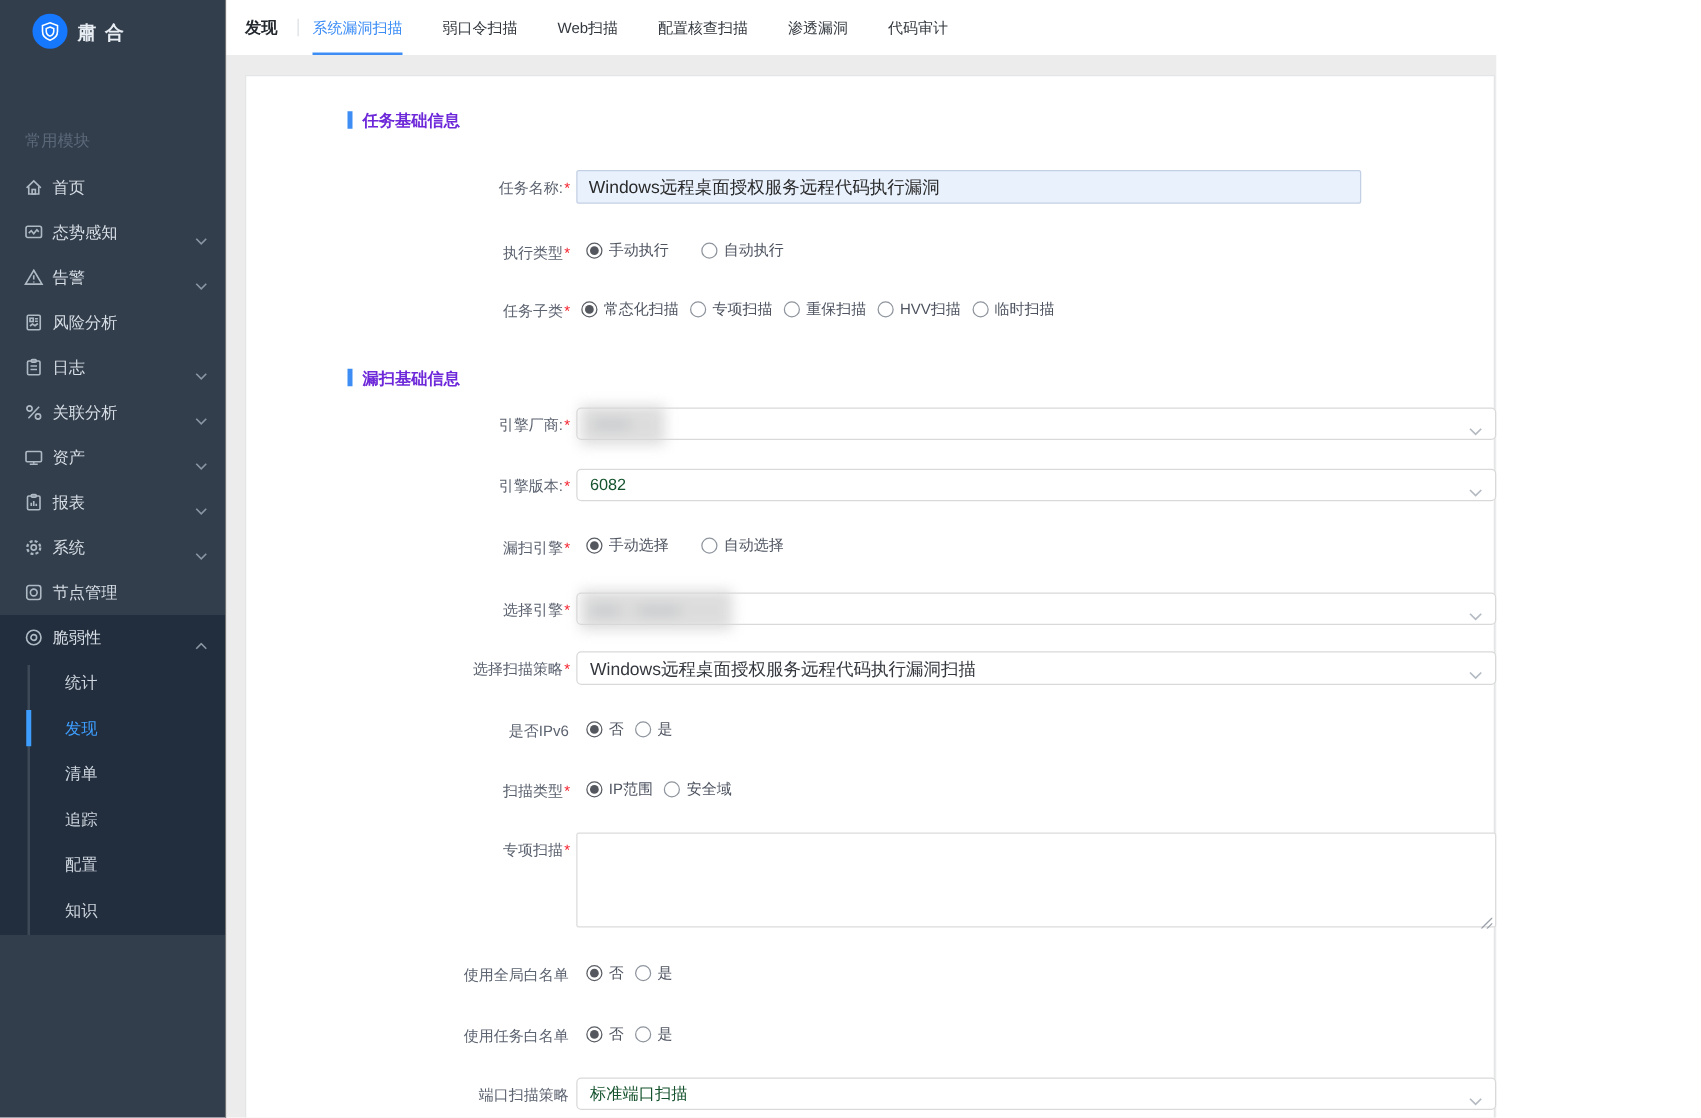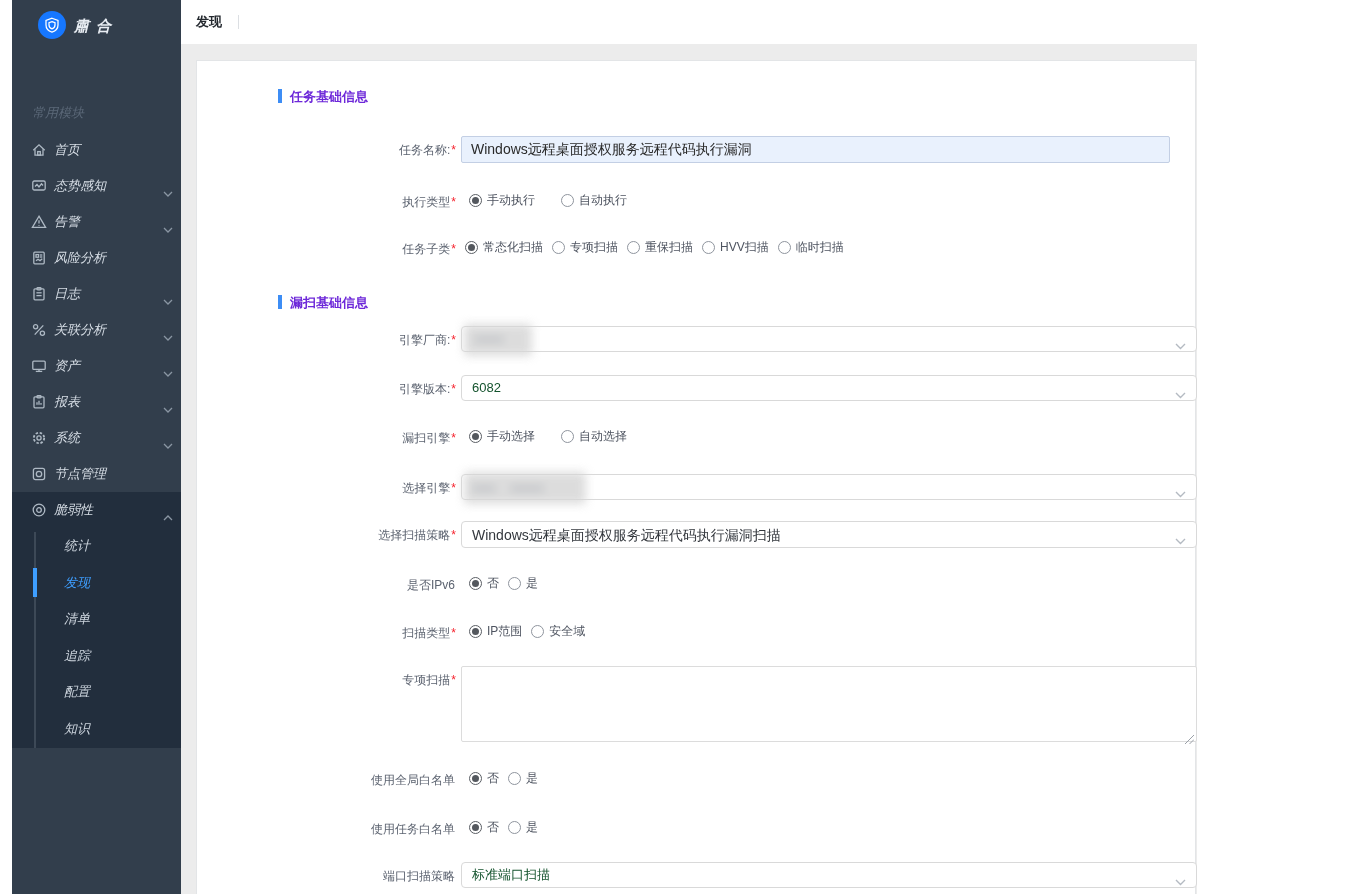--- a/index.html
+++ b/index.html
@@ -1,21 +1,21 @@
 <!DOCTYPE html>
 <html><head>
 <meta charset="utf-8">
 <style>
   * { margin:0; padding:0; box-sizing:border-box; }
   html,body { width:1361px; height:894px; overflow:hidden; background:#fff;
     font-family:"Liberation Sans","DejaVu Sans",sans-serif; }
 
   
-  .sidebar { position:absolute; left:12px; top:0; width:181px; height:894px;
-    background:#323e4c; border-right:6px solid #737373;font-style:italic; }
+  .sidebar { position:absolute; left:0; top:0; width:181px; height:894px;
+    background:#323e4c; border-right:1px solid #737373; }
   .logo-row { position:absolute; left:0; top:0; width:100%; height:52px; }
   .logo-badge { position:absolute; left:26px; top:11px; width:28px; height:28px;
     border-radius:50%; background:#1677ff; display:flex; align-items:center; justify-content:center; }
   .logo-text { position:absolute; left:62px; top:17px; font-size:15px; color:#e8edf3;
     letter-spacing:7px; font-weight:bold; }
   .allapps { position:absolute; left:0; top:62px; width:100%; height:30px; }
   .sec-label { position:absolute; left:20px; top:104px; font-size:13px; color:#5b6878; }
   .mitem { position:absolute; left:0; width:100%; height:36px; cursor:pointer; }
   .micon { position:absolute; left:19px; top:50%; margin-top:-8px; width:16px; height:16px; }
   .micon svg { display:block; }
@@ -43,21 +43,21 @@
   .panel { position:absolute; left:15px; top:16px; width:1000px; height:834px; background:#fff;
     border:1px solid #e3e5e7; border-bottom:none; }
 
   .secbar { position:absolute; left:81px; width:4px; height:14px; background:#3d8df5; }
   .sectitle { position:absolute; left:93px; margin-top:-1px; font-size:13px; font-weight:bold; color:#6d28d9; }
 
   .flabel { position:absolute; left:0; width:259px; text-align:right; font-size:12px; color:#5c6370; }
   .req { color:#f5222d; margin-left:1px; }
   .fctrl { position:absolute; left:264px; width:736px; }
 
-  .input-blue { width:709px; height:27px; border:1px solid #c3cfe4; background:#e9f1fd; border-radius:2px;
+  .input-blue { width:628px; height:27px; border:1px solid #c3cfe4; background:#e9f1fd; border-radius:2px;
     font-size:14px; color:#2a2a2a; padding:0 9px; font-family:inherit; outline:none; }
   .select { position:relative; width:736px; height:26px; border:1px solid #d9d9d9; border-radius:4px;
     background:#fff; cursor:pointer; }
   .sel-text { position:absolute; left:10px; top:0; line-height:24px; font-size:13px; color:#14532d; }
   .sel-text.big { font-size:14px; color:#33373d; }
   .sel-chev { position:absolute; right:10px; top:9px; width:11px; height:7px; }
   .ftextarea { width:736px; height:76px; border:1px solid #dcdcdc; border-radius:2px; resize:none;
     font-family:inherit; font-size:13px; padding:4px 8px; outline:none; }
   .resize-grip { position:absolute; right:3px; top:64px; width:9px; height:9px; pointer-events:none; }
 
@@ -249,20 +249,28 @@
       </div>
       <div class="smitem" style="top: 710.5px;">
         <span class="smlabel">知识</span>
       </div>
     </div>
 </div>
 
 <div class="topbar">
   <div class="page-title">发现</div>
   <div class="title-sep"></div>
+  <div class="tabs" id="tabs">
+      <div class="tab active">系统漏洞扫描</div>
+      <div class="tab">弱口令扫描</div>
+      <div class="tab">Web扫描</div>
+      <div class="tab">配置核查扫描</div>
+      <div class="tab">渗透漏洞</div>
+      <div class="tab">代码审计</div>
+    </div>
 </div>
 
 <div class="content-bg">
   <div class="panel">
 
     <div class="secbar" style="top:28px"></div>
     <div class="sectitle" style="top:28px">任务基础信息</div>
 
     <div>
       <div class="flabel" style="top:81px"><span>任务名称:</span><span class="req">*</span></div>

